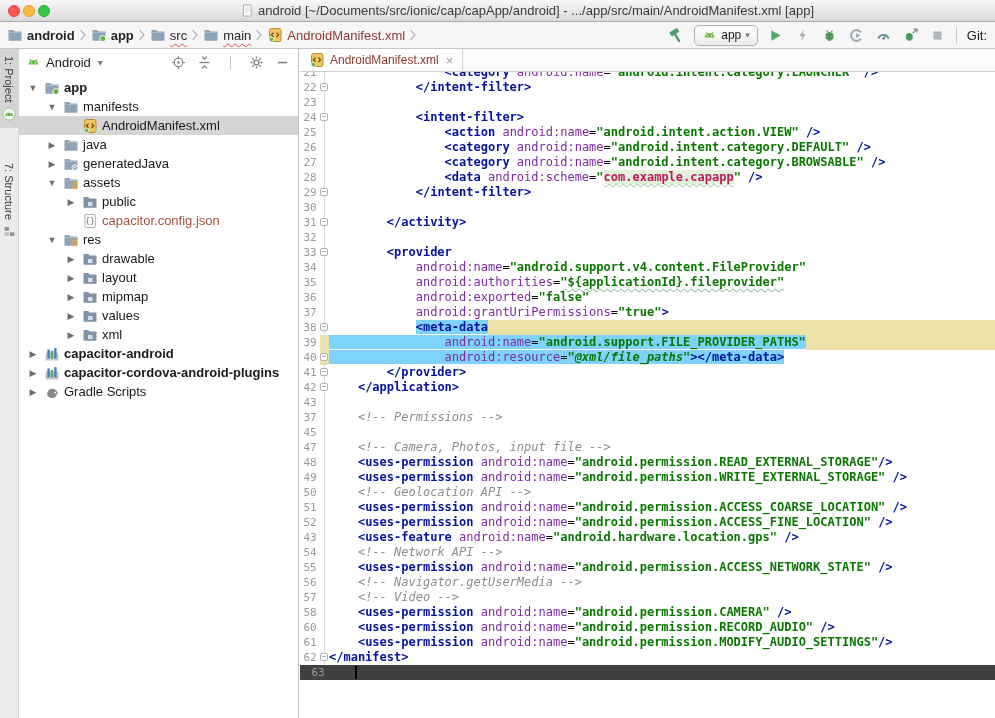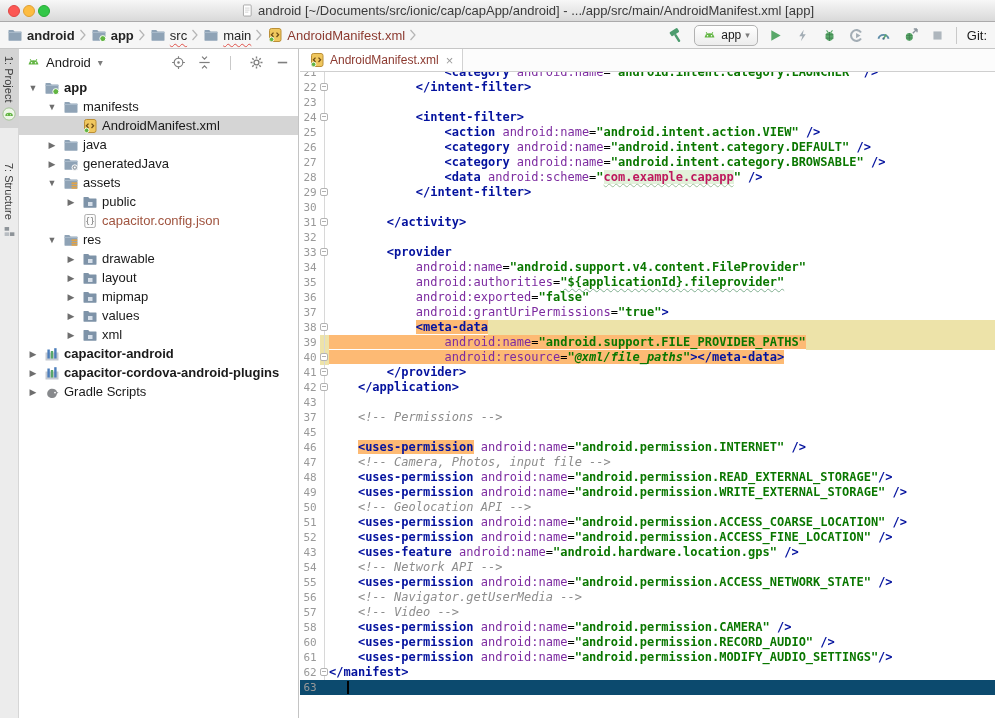--- a/index.html
+++ b/index.html
@@ -57,22 +57,22 @@
   .cline.first{margin-top:-7px;}
   .gnum{width:20px;flex:none;text-align:center;color:#999;font-size:11px;line-height:15px;}
   .gfold{width:9px;flex:none;position:relative;}
   .fl .gfold::before{content:"";position:absolute;left:4px;top:0;bottom:0;width:1px;background:#d8d8d8;}
   .fm{position:absolute;left:0;top:3px;width:8px;height:8px;background:#fff;border:1px solid #b3b3b3;border-radius:2px;z-index:1;}
   .fm::after{content:"";position:absolute;left:1px;right:1px;top:2px;height:1px;background:#b0b0b0;}
   .ct{white-space:pre;flex:none;}
   .fillr{flex:1;}
   .fill .fillr{background:#ede3a9;}
   .gh .gfold{background:#ede3a9;}
-  .cur{background:#0c4a6e;}
-  .hl{background:#fdba74;}
+  .cur{background:#404040;padding-left:8px;}
+  .hl{background:#7dd3fc;}
   .tk-p{color:#000;}
   .tk-t{color:#04129e;font-weight:bold;}
   .tk-a{color:#7d2ba0;}
   .tk-v{color:#0a7700;font-weight:bold;}
   .tk-vi{color:#0a7700;font-weight:bold;font-style:italic;}
   .tk-vg{color:#be185d;font-weight:bold;background:#e3f1db;text-decoration:underline wavy #9fbf9b 1px;text-underline-offset:2px;}
   .tk-vw{color:#0a7700;font-weight:bold;text-decoration:underline wavy #7fae8f 1px;text-underline-offset:2px;}
   .tk-c{color:#8c8c8c;font-style:italic;}
   .caret{width:2px;height:13px;background:#000;margin:1px 0 0 18px;flex:none;}
 </style>
@@ -707,26 +707,20 @@
         <span class="ct"><span class="tk-p">    </span><span class="tk-c">&lt;!-- Permissions --&gt;</span></span>
         <span class="fillr"></span>
       </div>
       <div class="cline fl">
         <span class="gnum">45</span>
         <span class="gfold"></span>
         <span class="ct"></span>
         <span class="fillr"></span>
       </div>
       <div class="cline fl">
-        <span class="gnum">46</span>
-        <span class="gfold"></span>
-        <span class="ct"><span class="tk-p">    </span><span class="tk-t hl">&lt;uses-permission</span><span class="tk-p"> </span><span class="tk-a">android:name</span><span class="tk-p">=</span><span class="tk-v">"android.permission.INTERNET"</span><span class="tk-p"> </span><span class="tk-t">/&gt;</span></span>
-        <span class="fillr"></span>
-      </div>
-      <div class="cline fl">
         <span class="gnum">47</span>
         <span class="gfold"></span>
         <span class="ct"><span class="tk-p">    </span><span class="tk-c">&lt;!-- Camera, Photos, input file --&gt;</span></span>
         <span class="fillr"></span>
       </div>
       <div class="cline fl">
         <span class="gnum">48</span>
         <span class="gfold"></span>
         <span class="ct"><span class="tk-p">    </span><span class="tk-t">&lt;uses-permission</span><span class="tk-p"> </span><span class="tk-a">android:name</span><span class="tk-p">=</span><span class="tk-v">"android.permission.READ_EXTERNAL_STORAGE"</span><span class="tk-t">/&gt;</span></span>
         <span class="fillr"></span>

